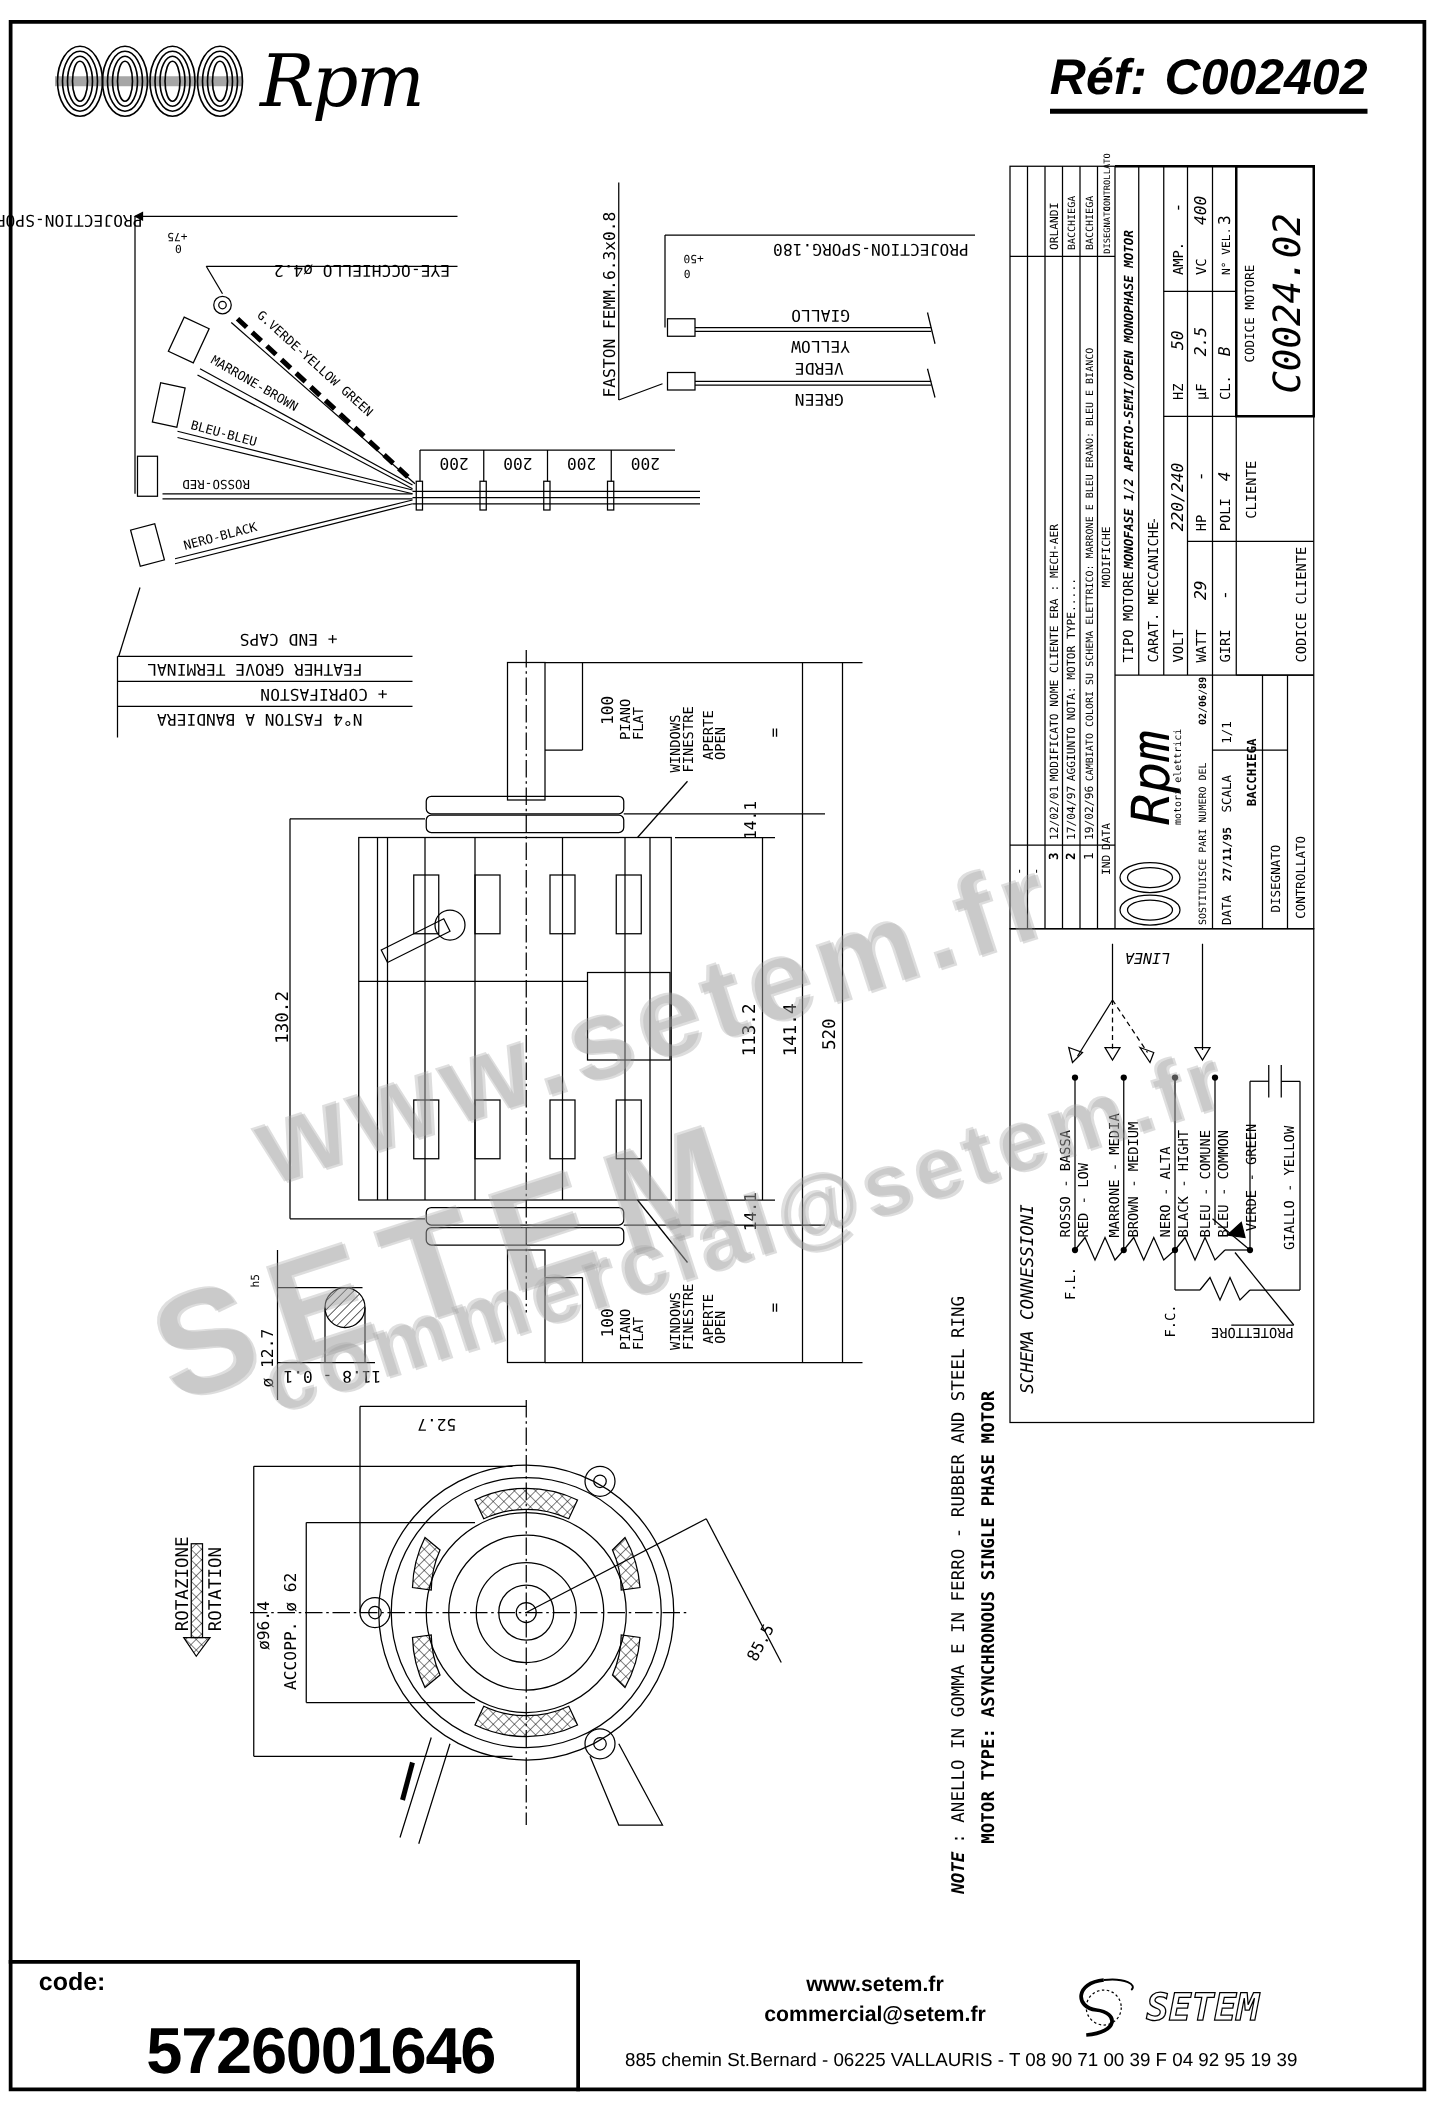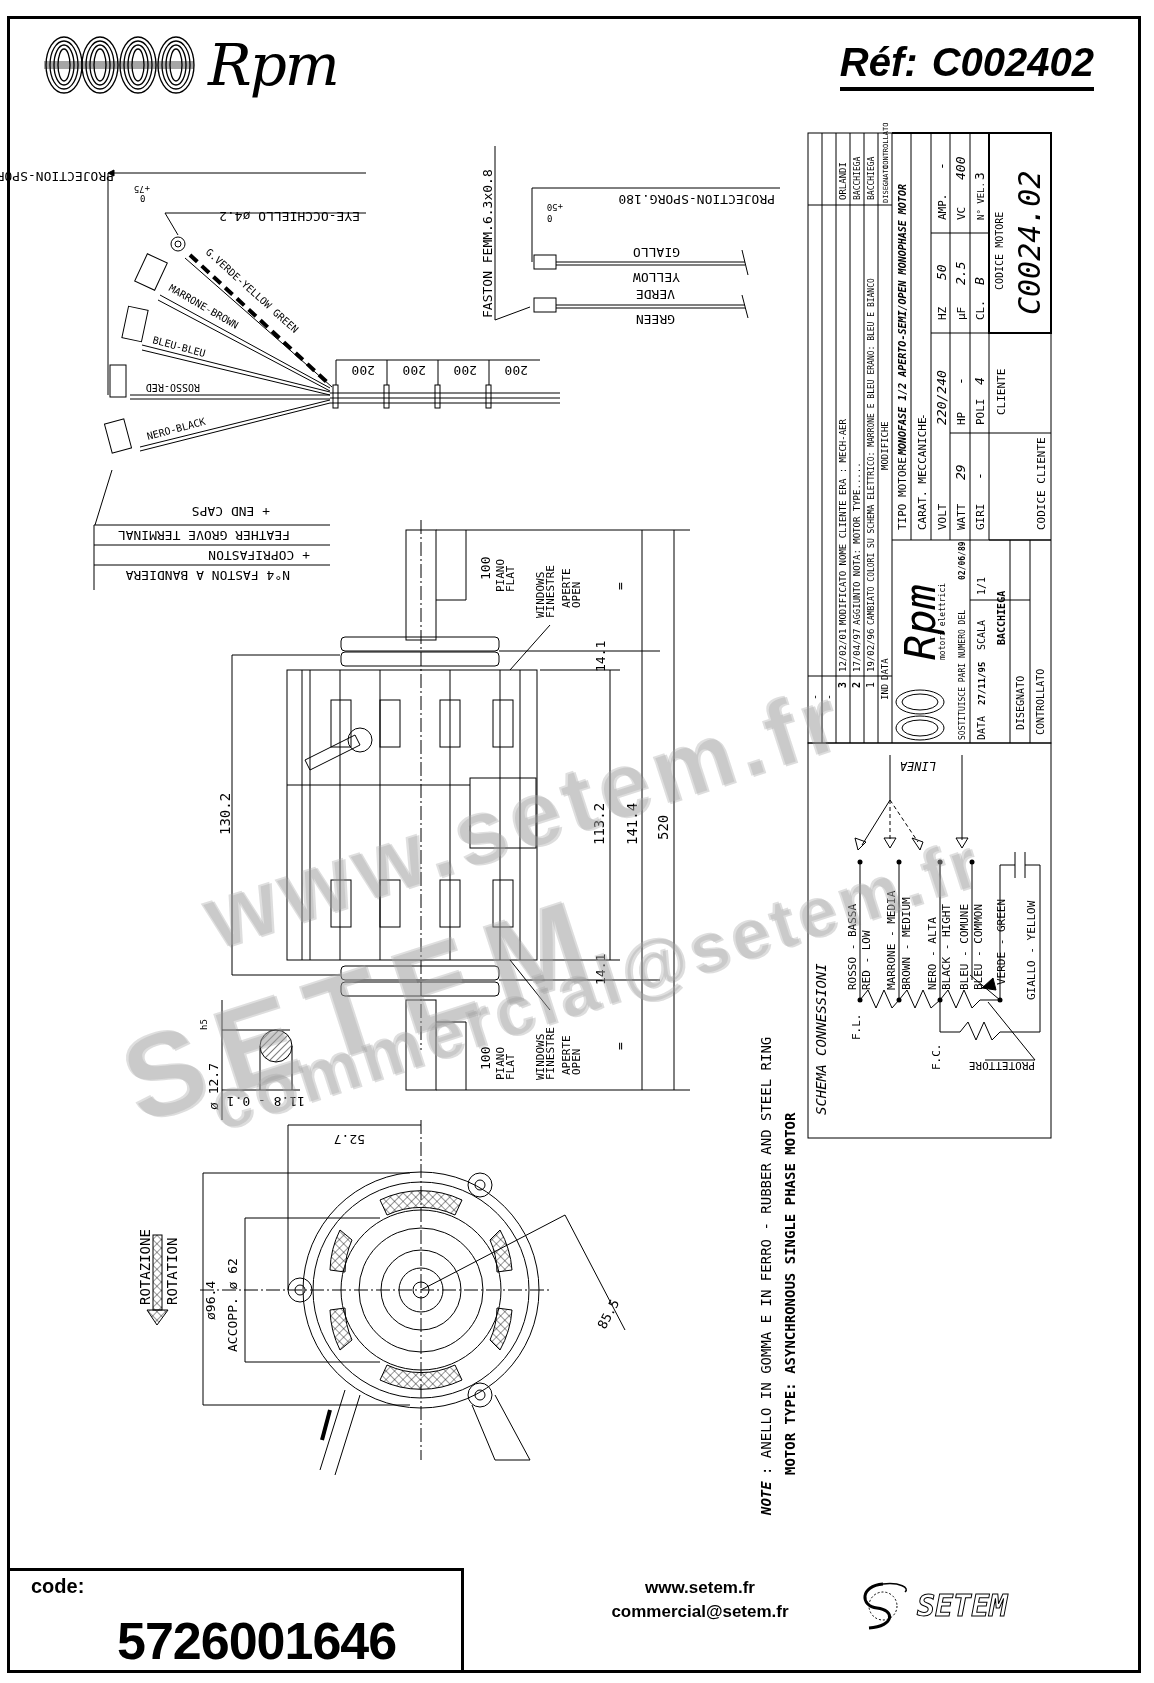--- a/index.html
+++ b/index.html
@@ -482,19 +482,20 @@
 <div class="watermark wm2">SETEM</div>
 <div class="watermark wm3">commercial@setem.fr</div>
 
 <div class="bottom-code">
   <div class="code-label">code:</div>
   <div class="code-value">5726001646</div>
 </div>
 <div class="contact">
   <div class="contact-web">www.setem.fr</div>
   <div class="contact-mail">commercial@setem.fr</div>
+  <div class="contact-addr">885 chemin St.Bernard  -  06225 VALLAURIS  -  T 08 90 71 00 39   F 04 92 95 19 39</div>
   <svg class="setem-logo" viewBox="0 0 270 56">
     <path d="M28 6 C5 8 5 28 22 30 C40 32 40 48 14 50" fill="none" stroke="#000" stroke-width="3"></path>
     <path d="M28 6 C45 4 55 10 50 14" fill="none" stroke="#000" stroke-width="1.5"></path>
     <circle cx="28" cy="28" r="14" fill="none" stroke="#000" stroke-width="1" stroke-dasharray="2 2"></circle>
     <text x="62" y="38" font-family="Liberation Sans, sans-serif" font-weight="bold" font-style="italic" font-size="30" fill="none" stroke="#000" stroke-width="1">SETEM</text>
   </svg>
 </div>
 
 </body></html>

